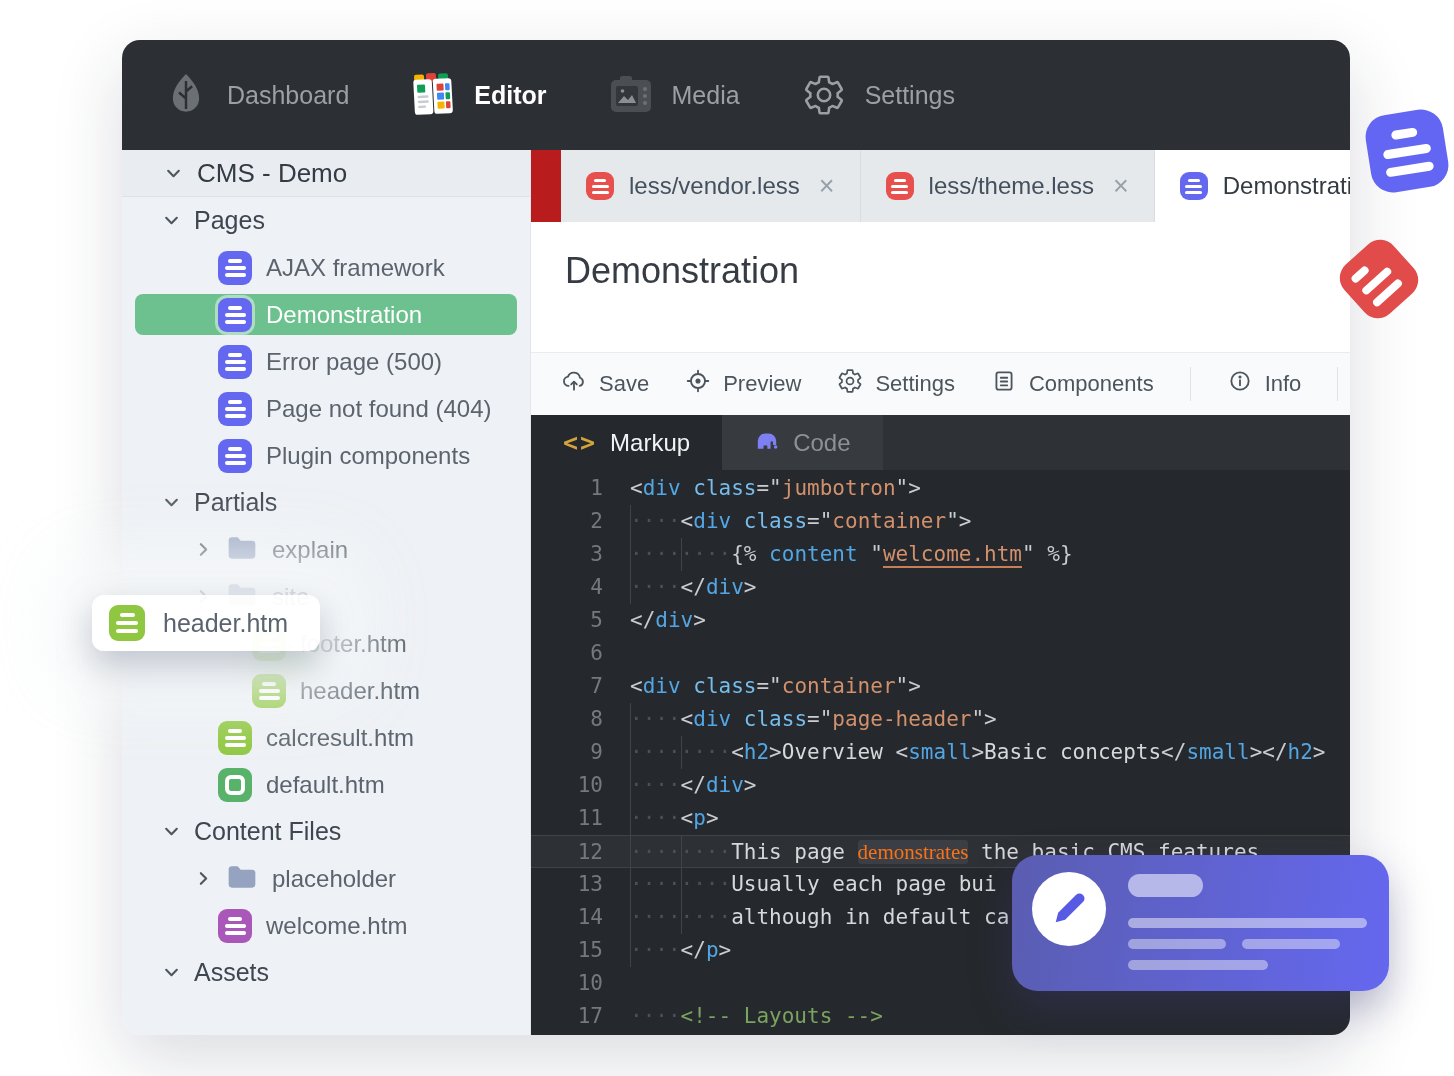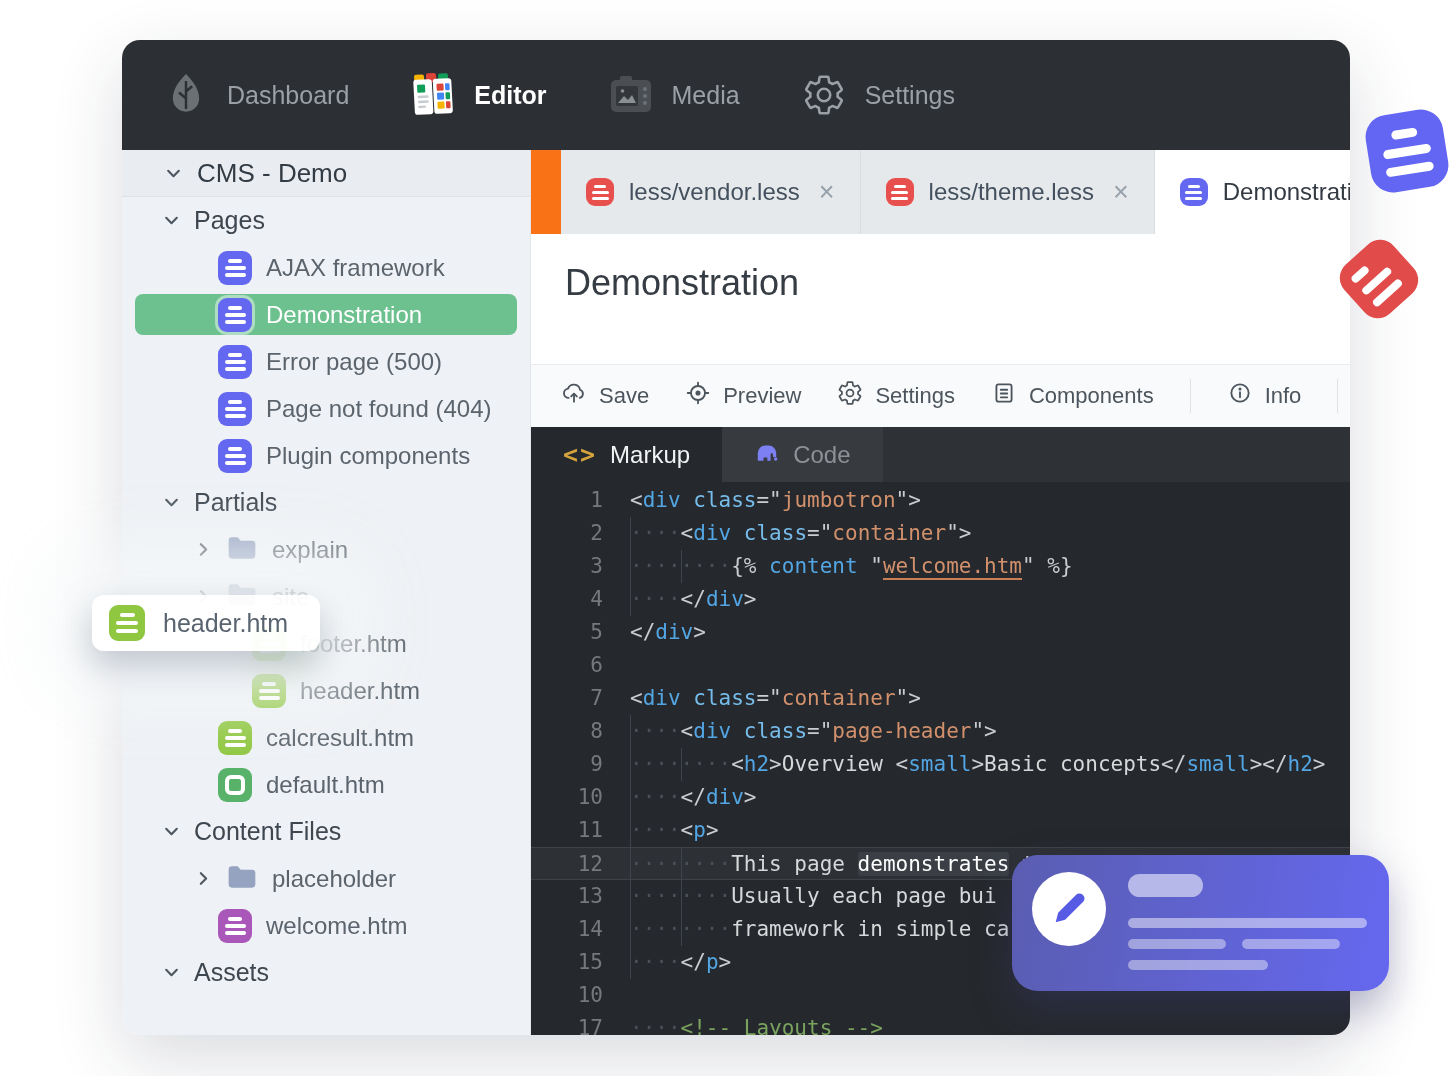--- a/index.html
+++ b/index.html
@@ -24,21 +24,21 @@
   .trow.section .lbl{color:#3e4650;font-size:25px;}
   .trow.selected .pill{position:absolute;left:13px;right:13px;top:3px;bottom:3px;background:#6cc18f;border-radius:8px;}
   .trow.selected .lbl{color:#ffffff;position:relative;}
   .trow.selected .badge{position:relative;box-shadow:0 0 0 3px rgba(255,255,255,.45);}
   .badge{border-radius:9px;display:flex;flex-direction:column;align-items:center;justify-content:center;gap:4px;flex:none;}
   .badge .bar{background:#fff;border-radius:3px;}
   .badge .frame{border:4px solid #fff;border-radius:6px;}
   .chev{width:18px;height:18px;flex:none;display:flex;align-items:center;justify-content:center;}
   
   .main{flex:1;display:flex;flex-direction:column;min-width:0;background:#fff;}
-  .tabstrip{height:84px;background:#f97316;display:flex;flex:none;text-align:center;}
+  .tabstrip{height:72px;background:#b91c1c;display:flex;flex:none;text-align:center;}
   .tabspacer{width:30px;flex:none;}
   .ftab{display:flex;align-items:center;gap:15px;padding:0 25px;font-size:24px;color:#44505d;background:#e5e9ec;
     border-right:1px solid #d8dde1;cursor:pointer;white-space:nowrap;}
   .ftab:first-of-type{border-left:1px solid #d8dde1;}
   .ftab.active{background:#ffffff;color:#333a42;border-right:none;}
   .ftab .x{color:#97a1ab;font-size:27px;margin-left:4px;line-height:1;}
   .dochead{padding:28px 0 0 34px;height:130px;box-sizing:border-box;flex:none;}
   .doctitle{font-size:36px;color:#363c43;font-weight:500;}
   .docurl{margin-top:16px;font-size:21px;}
   .docurl .ul{color:#8494a3;}
@@ -54,21 +54,21 @@
   .ctab.active{background:#25282c;color:#f2f3f4;}
   .ctab .mk{font-family:"DejaVu Sans Mono",monospace;color:#d4a33c;font-size:25px;font-weight:bold;letter-spacing:2px;}
   .code{flex:1;overflow:hidden;font-family:"DejaVu Sans Mono",monospace;font-size:21px;padding-top:2px;}
   .cl{display:flex;height:33px;line-height:33px;white-space:pre;box-sizing:border-box;}
   .cl .ln{width:72px;text-align:right;padding-right:27px;color:#75797d;flex:none;}
   .cl .ct{flex:1;white-space:pre;}
   .cl.activeline{background:#2d3034;border-top:1px solid #3f4347;border-bottom:1px solid #3f4347;}
   .tk-p{color:#c9cdd1}.tk-t{color:#53a6e4}.tk-a{color:#77bdec}.tk-s{color:#d2916c}
   .tk-u{color:#d2916c;border-bottom:2px solid #c97f56;}
   .tk-x{color:#d6d8da}.tk-c{color:#7aa360}.tk-w{color:#4b5056}
-  .tk-hl{color:#ffffff;background:#3b3f45;border-radius:3px;}
+  .tk-hl{color:#f97316;background:#3b3f45;border-radius:3px;font-family:Liberation Serif, serif;}
   .guide{display:inline-block;width:0;border-left:1px solid #3f444a;height:33px;vertical-align:top;margin-right:-1px;}
   
   .dropglow{position:absolute;left:248px;top:630px;width:66px;height:42px;background:#8fd06a;opacity:.4;
     filter:blur(12px);border-radius:50%;z-index:4;}
   .dragcard{position:absolute;left:92px;top:595px;width:228px;height:56px;background:rgba(255,255,255,.97);
     border-radius:12px;display:flex;align-items:center;gap:18px;padding-left:17px;box-sizing:border-box;z-index:6;
     box-shadow:0 14px 34px rgba(110,120,140,.4),0 0 70px 45px rgba(246,248,250,.9);font-size:25px;color:#5a6470;}
   .fl-purple{position:absolute;left:1368px;top:112px;width:78px;height:78px;background:#6366f2;border-radius:22px;
     transform:rotate(-9deg);display:flex;flex-direction:column;align-items:center;justify-content:center;gap:9px;z-index:6;}
   .fl-purple .bar{background:#fff;border-radius:5px;height:9px;}
@@ -403,21 +403,21 @@
             <div class="cl"><span class="ln">4</span><span class="ct"><span class="guide"></span><span class="tk-w">····</span><span class="tk-p">&lt;/</span><span class="tk-t">div</span><span class="tk-p">&gt;</span></span></div>
             <div class="cl"><span class="ln">5</span><span class="ct"><span class="tk-p">&lt;/</span><span class="tk-t">div</span><span class="tk-p">&gt;</span></span></div>
             <div class="cl"><span class="ln">6</span><span class="ct"></span></div>
             <div class="cl"><span class="ln">7</span><span class="ct"><span class="tk-p">&lt;</span><span class="tk-t">div</span><span class="tk-x"> </span><span class="tk-a">class</span><span class="tk-p">="</span><span class="tk-s">container</span><span class="tk-p">"&gt;</span></span></div>
             <div class="cl"><span class="ln">8</span><span class="ct"><span class="guide"></span><span class="tk-w">····</span><span class="tk-p">&lt;</span><span class="tk-t">div</span><span class="tk-x"> </span><span class="tk-a">class</span><span class="tk-p">="</span><span class="tk-s">page-header</span><span class="tk-p">"&gt;</span></span></div>
             <div class="cl"><span class="ln">9</span><span class="ct"><span class="guide"></span><span class="tk-w">····</span><span class="guide"></span><span class="tk-w">····</span><span class="tk-p">&lt;</span><span class="tk-t">h2</span><span class="tk-p">&gt;</span><span class="tk-x">Overview </span><span class="tk-p">&lt;</span><span class="tk-t">small</span><span class="tk-p">&gt;</span><span class="tk-x">Basic concepts</span><span class="tk-p">&lt;/</span><span class="tk-t">small</span><span class="tk-p">&gt;&lt;/</span><span class="tk-t">h2</span><span class="tk-p">&gt;</span></span></div>
             <div class="cl"><span class="ln">10</span><span class="ct"><span class="guide"></span><span class="tk-w">····</span><span class="tk-p">&lt;/</span><span class="tk-t">div</span><span class="tk-p">&gt;</span></span></div>
             <div class="cl"><span class="ln">11</span><span class="ct"><span class="guide"></span><span class="tk-w">····</span><span class="tk-p">&lt;</span><span class="tk-t">p</span><span class="tk-p">&gt;</span></span></div>
             <div class="cl activeline"><span class="ln">12</span><span class="ct"><span class="guide"></span><span class="tk-w">····</span><span class="guide"></span><span class="tk-w">····</span><span class="tk-x">This page </span><span class="tk-hl">demonstrates</span><span class="tk-x"> the basic CMS features.</span></span></div>
             <div class="cl"><span class="ln">13</span><span class="ct"><span class="guide"></span><span class="tk-w">····</span><span class="guide"></span><span class="tk-w">····</span><span class="tk-x">Usually each page bui</span></span></div>
-            <div class="cl"><span class="ln">14</span><span class="ct"><span class="guide"></span><span class="tk-w">····</span><span class="guide"></span><span class="tk-w">····</span><span class="tk-x">framework in simple ca</span></span></div>
+            <div class="cl"><span class="ln">14</span><span class="ct"><span class="guide"></span><span class="tk-w">····</span><span class="guide"></span><span class="tk-w">····</span><span class="tk-x">although in default ca</span></span></div>
             <div class="cl"><span class="ln">15</span><span class="ct"><span class="guide"></span><span class="tk-w">····</span><span class="tk-p">&lt;/</span><span class="tk-t">p</span><span class="tk-p">&gt;</span></span></div>
             <div class="cl"><span class="ln">10</span><span class="ct"></span></div>
             <div class="cl"><span class="ln">17</span><span class="ct"><span class="tk-w">····</span><span class="tk-c">&lt;!-- Layouts --&gt;</span></span></div>
             <div class="cl"><span class="ln">18</span><span class="ct"></span></div>
           </div>
       </div>
     </div>
   </div>
 </div>
 

